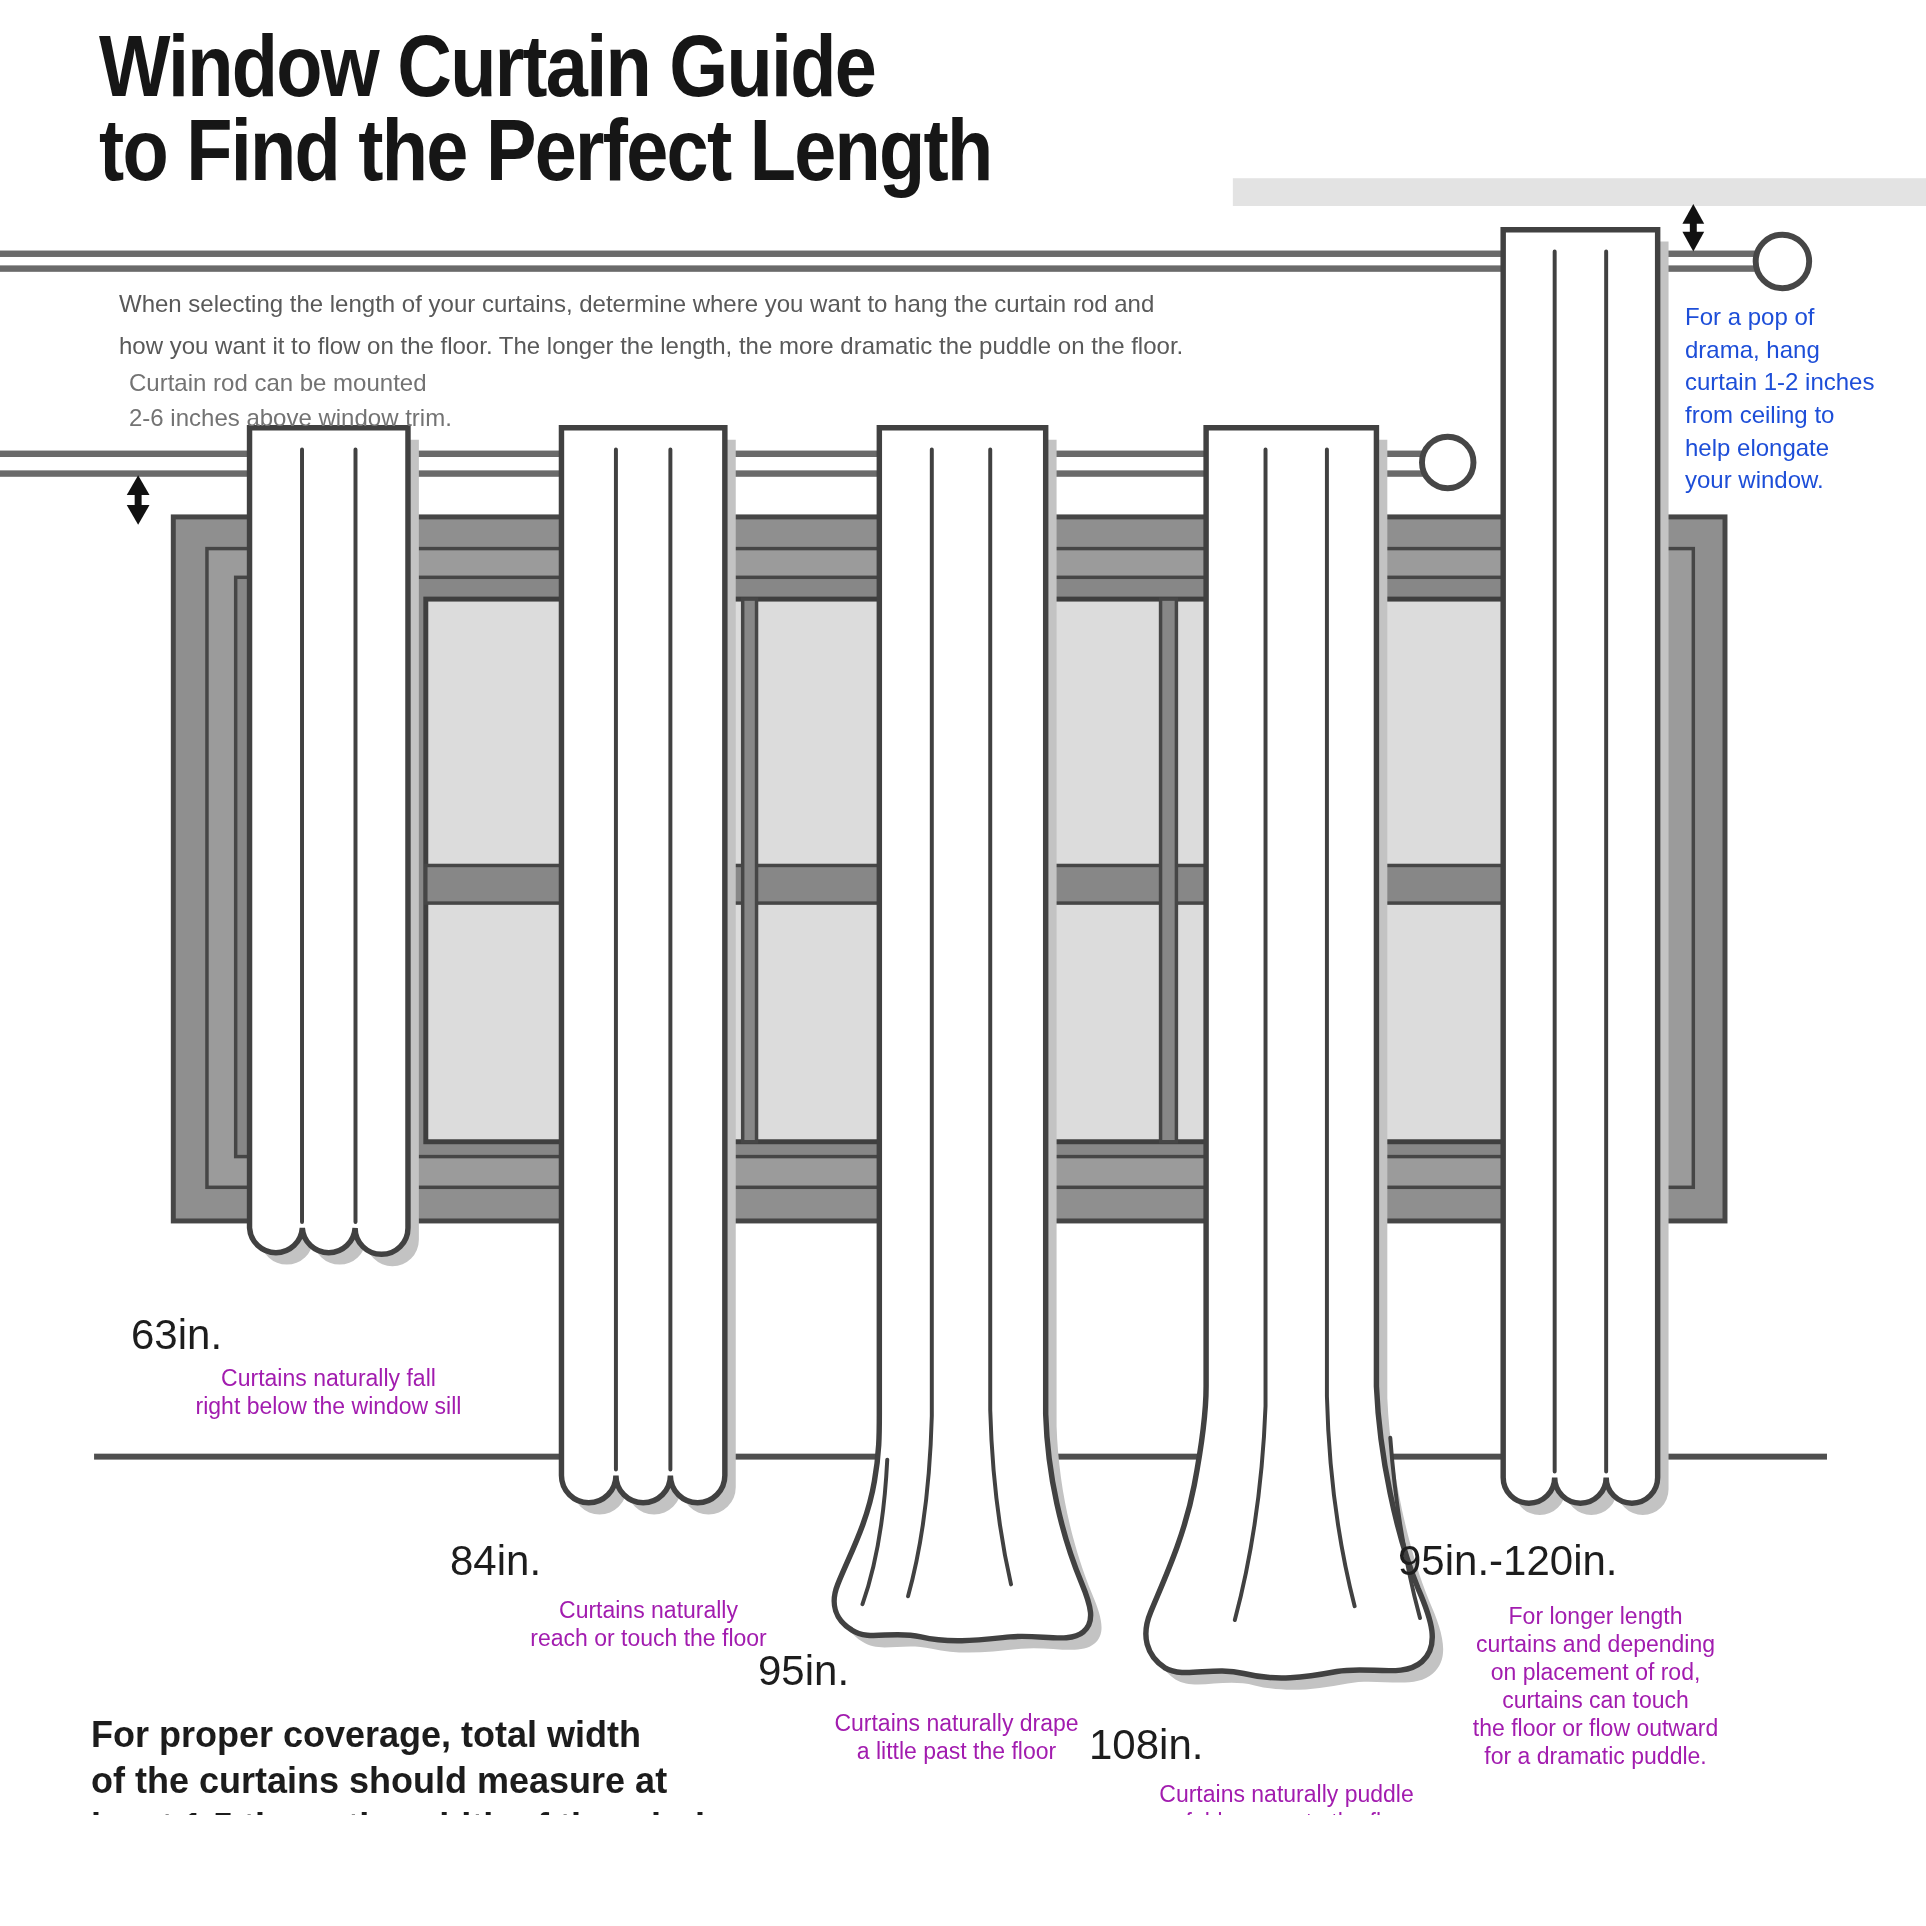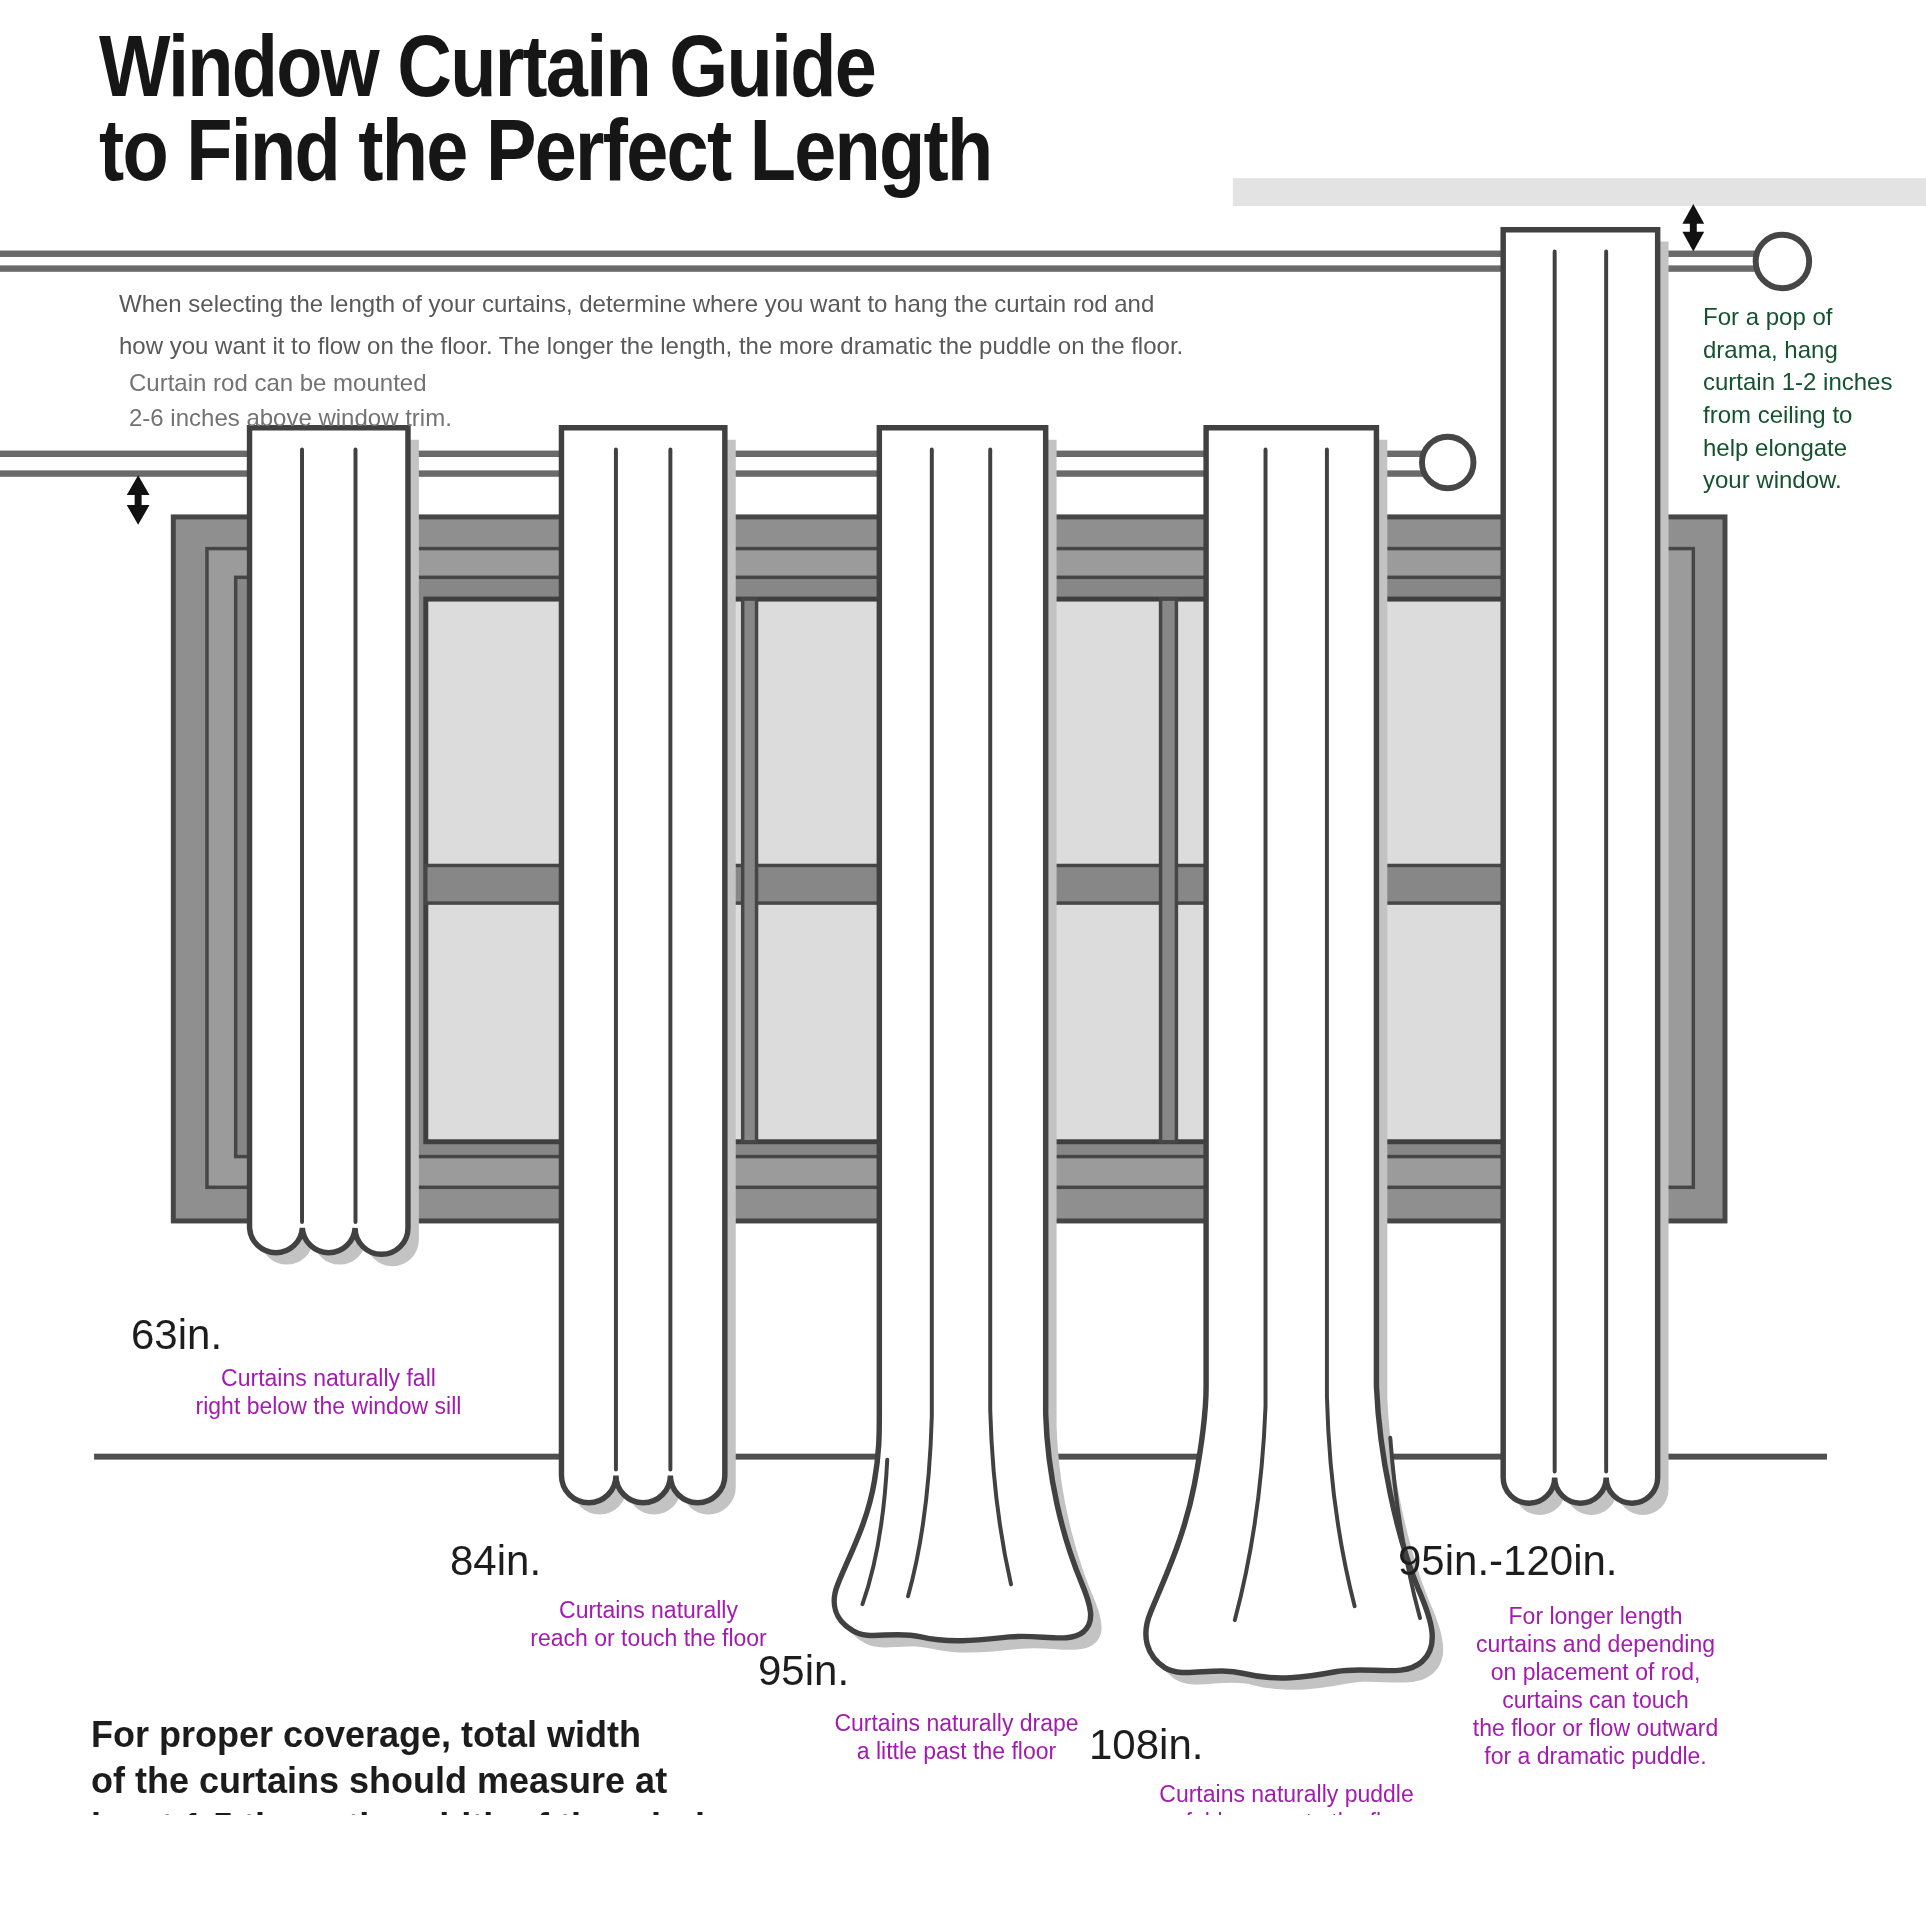--- a/index.html
+++ b/index.html
@@ -9,21 +9,21 @@
   }
   .stage svg{position:absolute;left:0;top:0;}
   .txt{position:absolute;}
   .pre{white-space:pre-line;}
   .title{
     left:99px;top:24px;font-size:87px;font-weight:700;line-height:0.96;
     letter-spacing:-2px;color:#161616;transform:scaleX(0.87);transform-origin:left top;
   }
   .intro{left:119px;top:283px;font-size:24px;line-height:1.75;color:#595959;}
   .rodnote{left:129px;top:366px;font-size:24px;line-height:1.45;color:#737373;}
-  .ceilnote{left:1685px;top:301px;font-size:24px;line-height:1.36;color:#14532d;margin-left:18px;}
+  .ceilnote{left:1685px;top:301px;font-size:24px;line-height:1.36;color:#1d4ed8;}
   .len{position:absolute;width:396px;font-size:42px;font-weight:500;color:#1d1d1d;}
   .cap{position:absolute;width:455px;text-align:center;font-size:23px;line-height:1.22;color:#a21caf;}
   .l63{left:131px;top:1311px}  .c63{left:101px;top:1364px}
   .l84{left:450px;top:1537px}  .c84{left:421px;top:1596px}
   .l95{left:758px;top:1647px}  .c95{left:729px;top:1709px}
   .l108{left:1089px;top:1721px}.c108{left:1059px;top:1780px}
   .l95120{left:1398px;top:1537px}.c95120{left:1368px;top:1602px}
   .coverage{left:91px;top:1712px;font-size:36px;font-weight:700;line-height:1.28;color:#1c1c1c;}
   
   .cloth{fill:#ffffff;stroke:#414141;stroke-width:5.5;}

